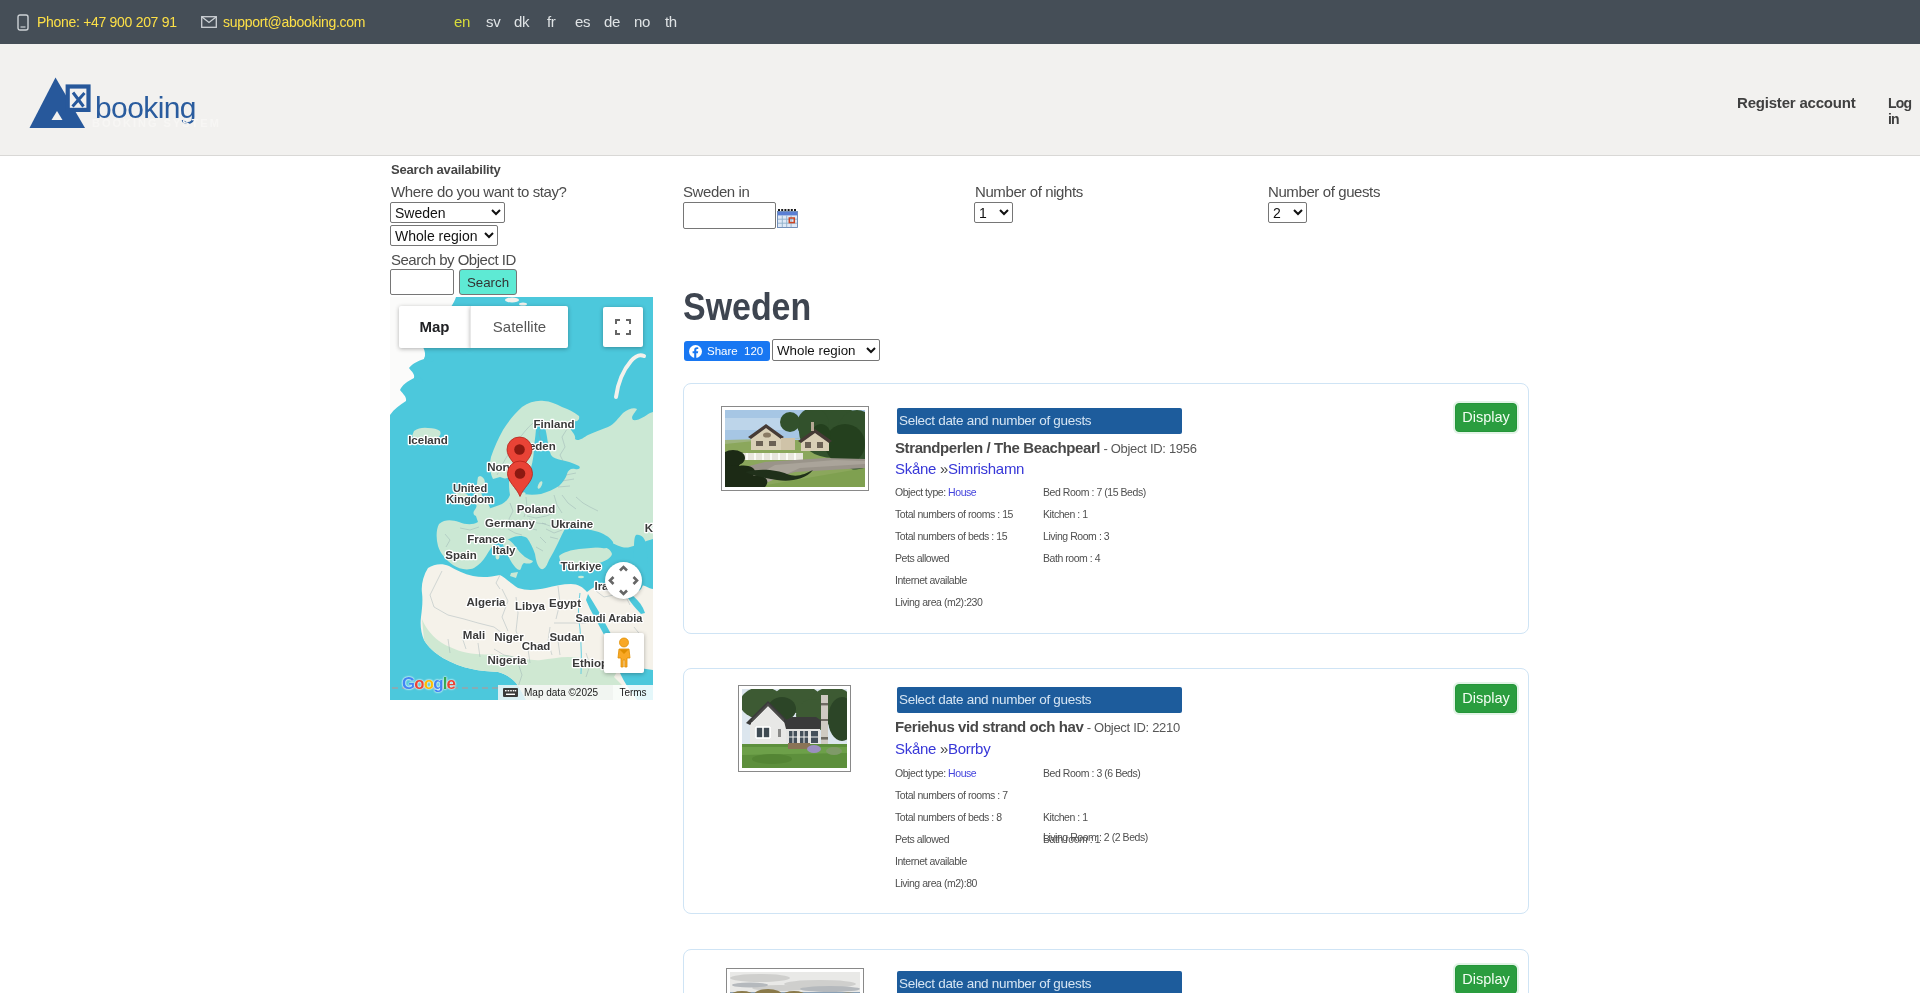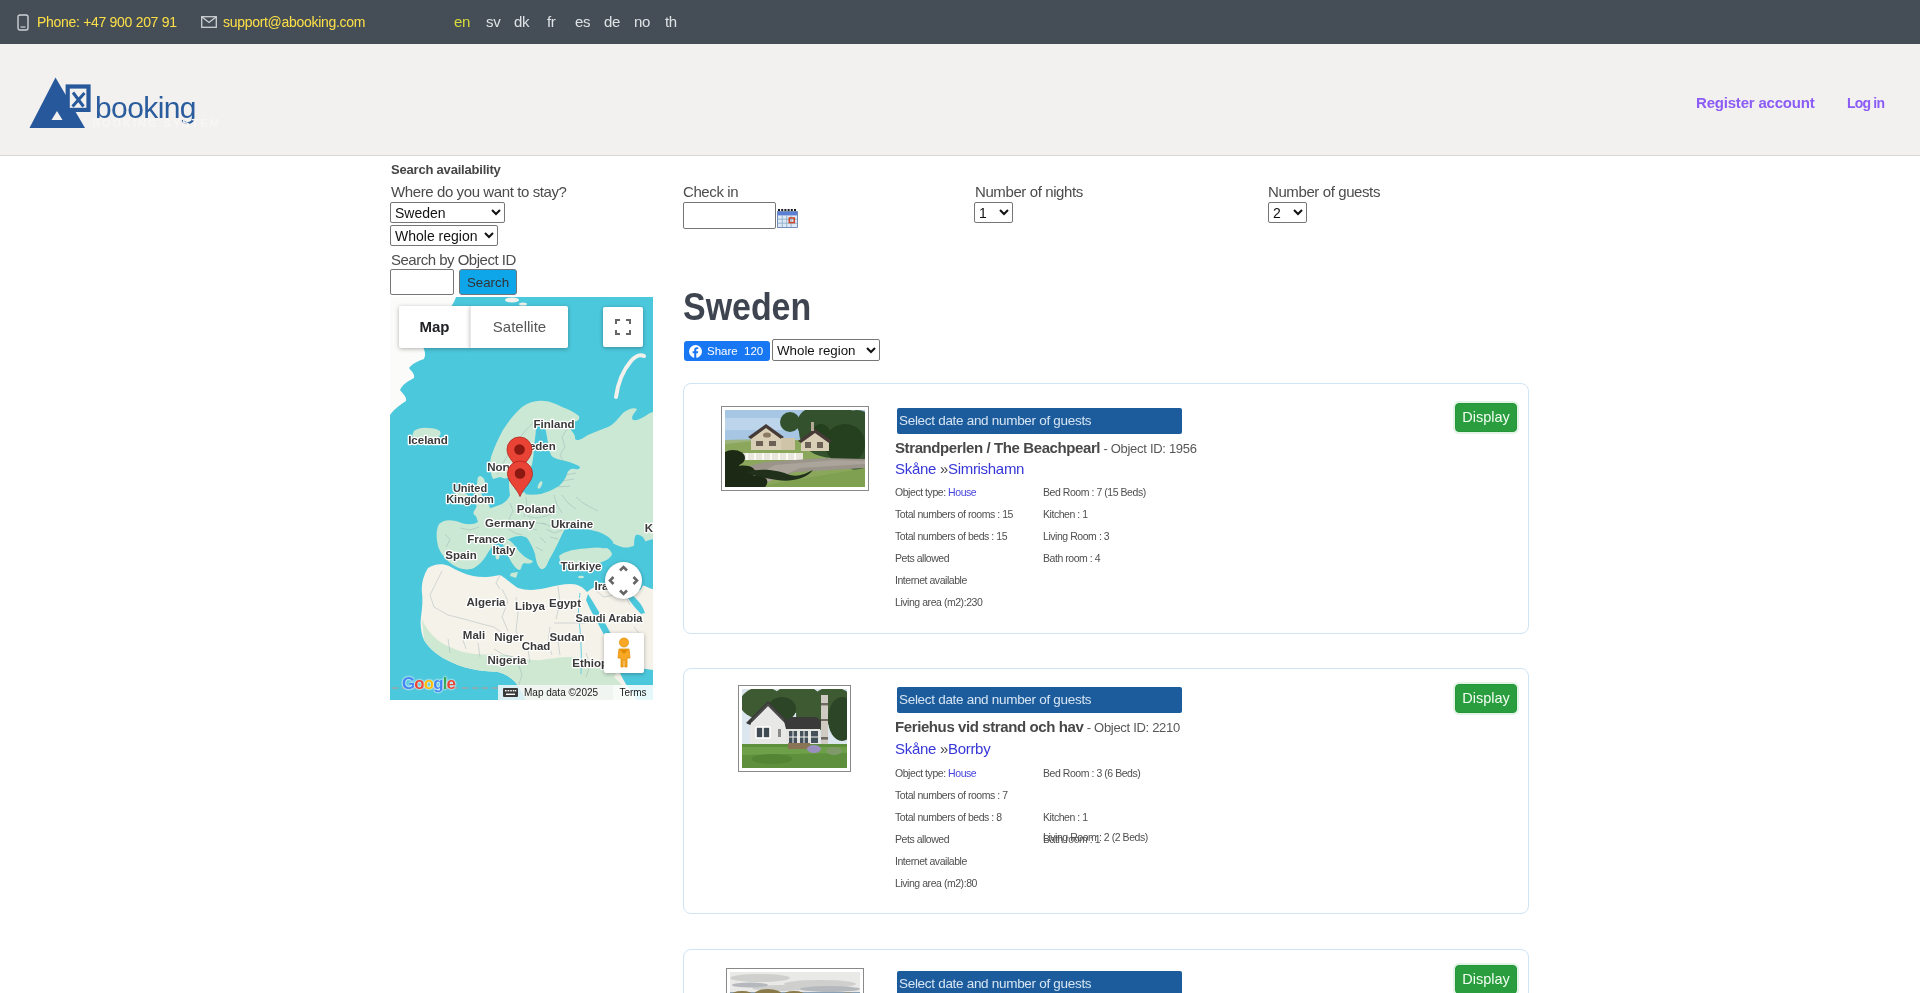--- a/index.html
+++ b/index.html
@@ -3,21 +3,21 @@
 <meta charset="utf-8">
 <style>
 * { margin:0; padding:0; box-sizing:border-box; }
 html,body { width:1920px; height:993px; overflow:hidden; background:#fff;
   font-family:"Liberation Sans",sans-serif; position:relative; }
 .abs { position:absolute; }
 #topbar { position:absolute; left:0; top:0; width:1920px; height:44px; background:#454e57; }
 #topbar .txt { position:absolute; top:0; line-height:44px; font-size:14px; letter-spacing:-0.3px; color:#fde047;text-align:right; }
 #topbar .lang { position:absolute; top:0; line-height:44px; font-size:15px; letter-spacing:-0.3px; color:#dfe3e5; }
 #header { position:absolute; left:0; top:44px; width:1920px; height:112px; background:#f2f1ef; border-bottom:1px solid #d9d8d6; }
-#header .hlink { position:absolute; top:51px; font-size:15px; font-weight:bold; letter-spacing:-0.2px; color:#8b5cf6; line-height:16px; }
+#header .hlink { position:absolute; top:51px; font-size:15px; font-weight:bold; letter-spacing:-0.2px; color:#404040; line-height:16px;margin-left:41px; }
 #booklogo { position:absolute; left:95px; top:49px; font-size:30px; line-height:30px; color:#2a5c9e; letter-spacing:-0.6px; }
 .lbl { position:absolute; font-size:15px; letter-spacing:-0.4px; color:#4c4c4c; line-height:19px; }
 select { border:1px solid #767676; border-radius:2px; background:#fff; color:#111; }
 input[type=text] { border:1px solid #767676; border-radius:2px; background:#fff; }
 .card { position:absolute; left:683px; width:846px; background:#fff; border:1px solid #cfe4f5; border-radius:8px; }
 .ph { position:absolute; background:#fff; border:1px solid #898989; padding:3px; }
 .bar { position:absolute; left:897px; width:285px; height:26px; background:#1d5c9c; border-radius:2px;
   color:#d6e5f3; font-size:13.5px; letter-spacing:-0.3px; line-height:26px; padding-left:2px; }
 .ttl { position:absolute; left:895px; line-height:19px; white-space:nowrap; }
 .ttl b { font-size:15px; letter-spacing:-0.4px; color:#484848; }
@@ -71,22 +71,22 @@
 <div class="abs" style="left:391px;top:162px;font-size:13px;font-weight:bold;letter-spacing:-0.2px;color:#454545;line-height:16px">Search availability</div>
 <div class="lbl" style="left:391px;top:182px">Where do you want to stay?</div>
 <select class="abs" style="left:390px;top:202px;width:115px;height:21px;font-size:14px">
   <option>Sweden</option>
 </select>
 <select class="abs" style="left:390px;top:225px;width:108px;height:21px;font-size:14px">
   <option>Whole region</option>
 </select>
 <div class="lbl" style="left:391px;top:250px;letter-spacing:-0.5px">Search by Object ID</div>
 <input type="text" class="abs" style="left: 390px; top: 269px; width: 64px; height: 26px;">
-<button class="abs" style="left:459px;top:269px;width:58px;height:26px;font-size:13.3px;background:#0ea5e9;border:1px solid #767676;border-radius:3px;color:#333">Search</button>
-<div class="lbl" style="left:683px;top:182px">Check in</div>
+<button class="abs" style="left:459px;top:269px;width:58px;height:26px;font-size:13.3px;background:#5eead4;border:1px solid #767676;border-radius:3px;color:#333">Search</button>
+<div class="lbl" style="left:683px;top:182px">Sweden in</div>
 <input type="text" class="abs" style="left: 683px; top: 202px; width: 93px; height: 27px;">
 <svg class="abs" style="left:777px;top:209px" width="21" height="19" viewBox="0 0 21 19">
   <g fill="#1a1a1a">
       <rect x="1" y="0" width="2" height="2"></rect>
       <rect x="4.2" y="0" width="2" height="2"></rect>
       <rect x="7.4" y="0" width="2" height="2"></rect>
       <rect x="10.6" y="0" width="2" height="2"></rect>
       <rect x="13.8" y="0" width="2" height="2"></rect>
       <rect x="17" y="0" width="2" height="2"></rect>
     </g>

